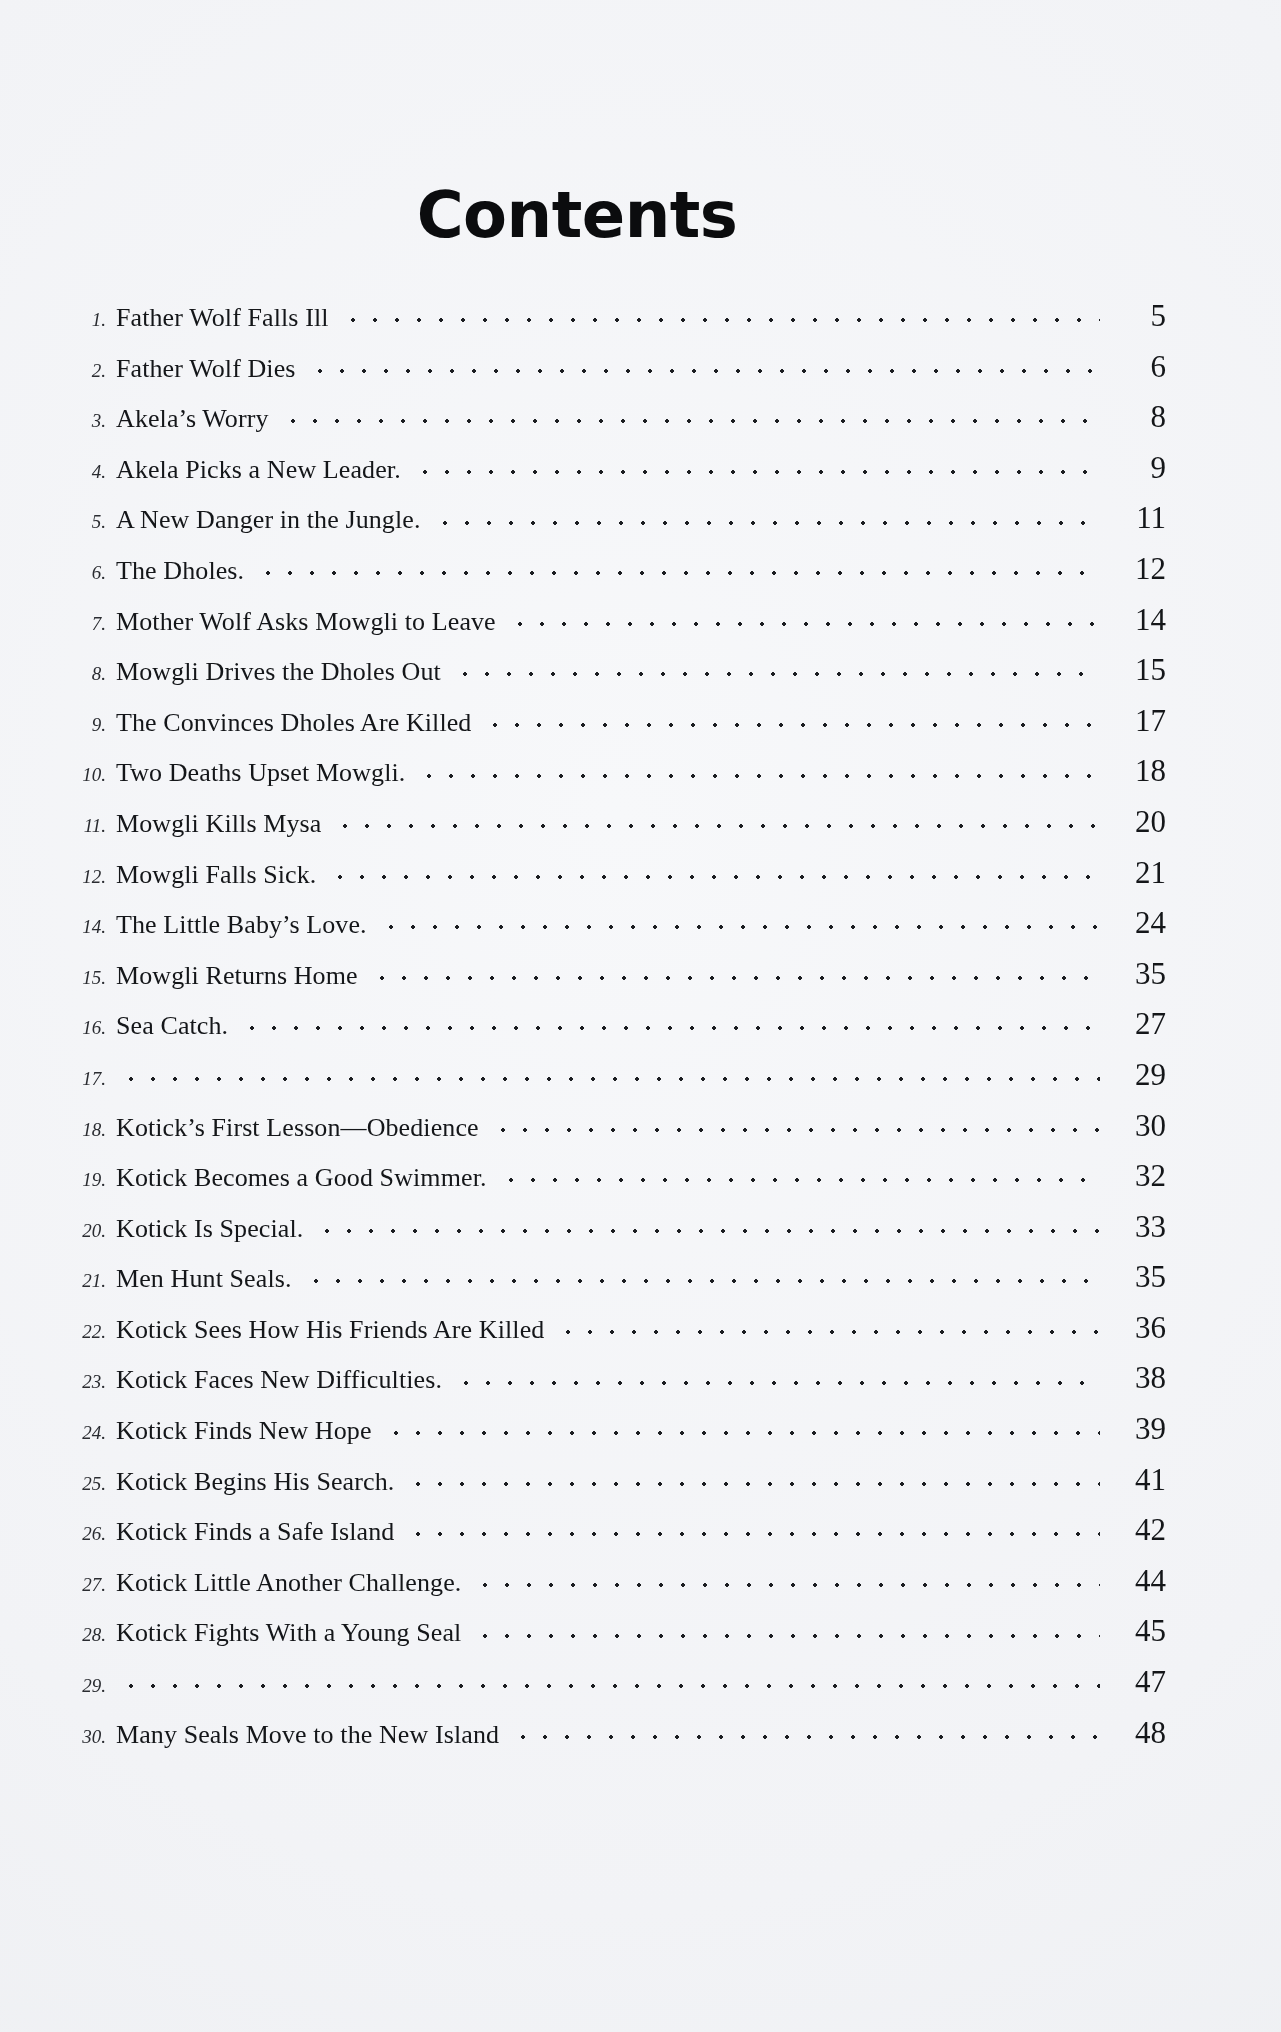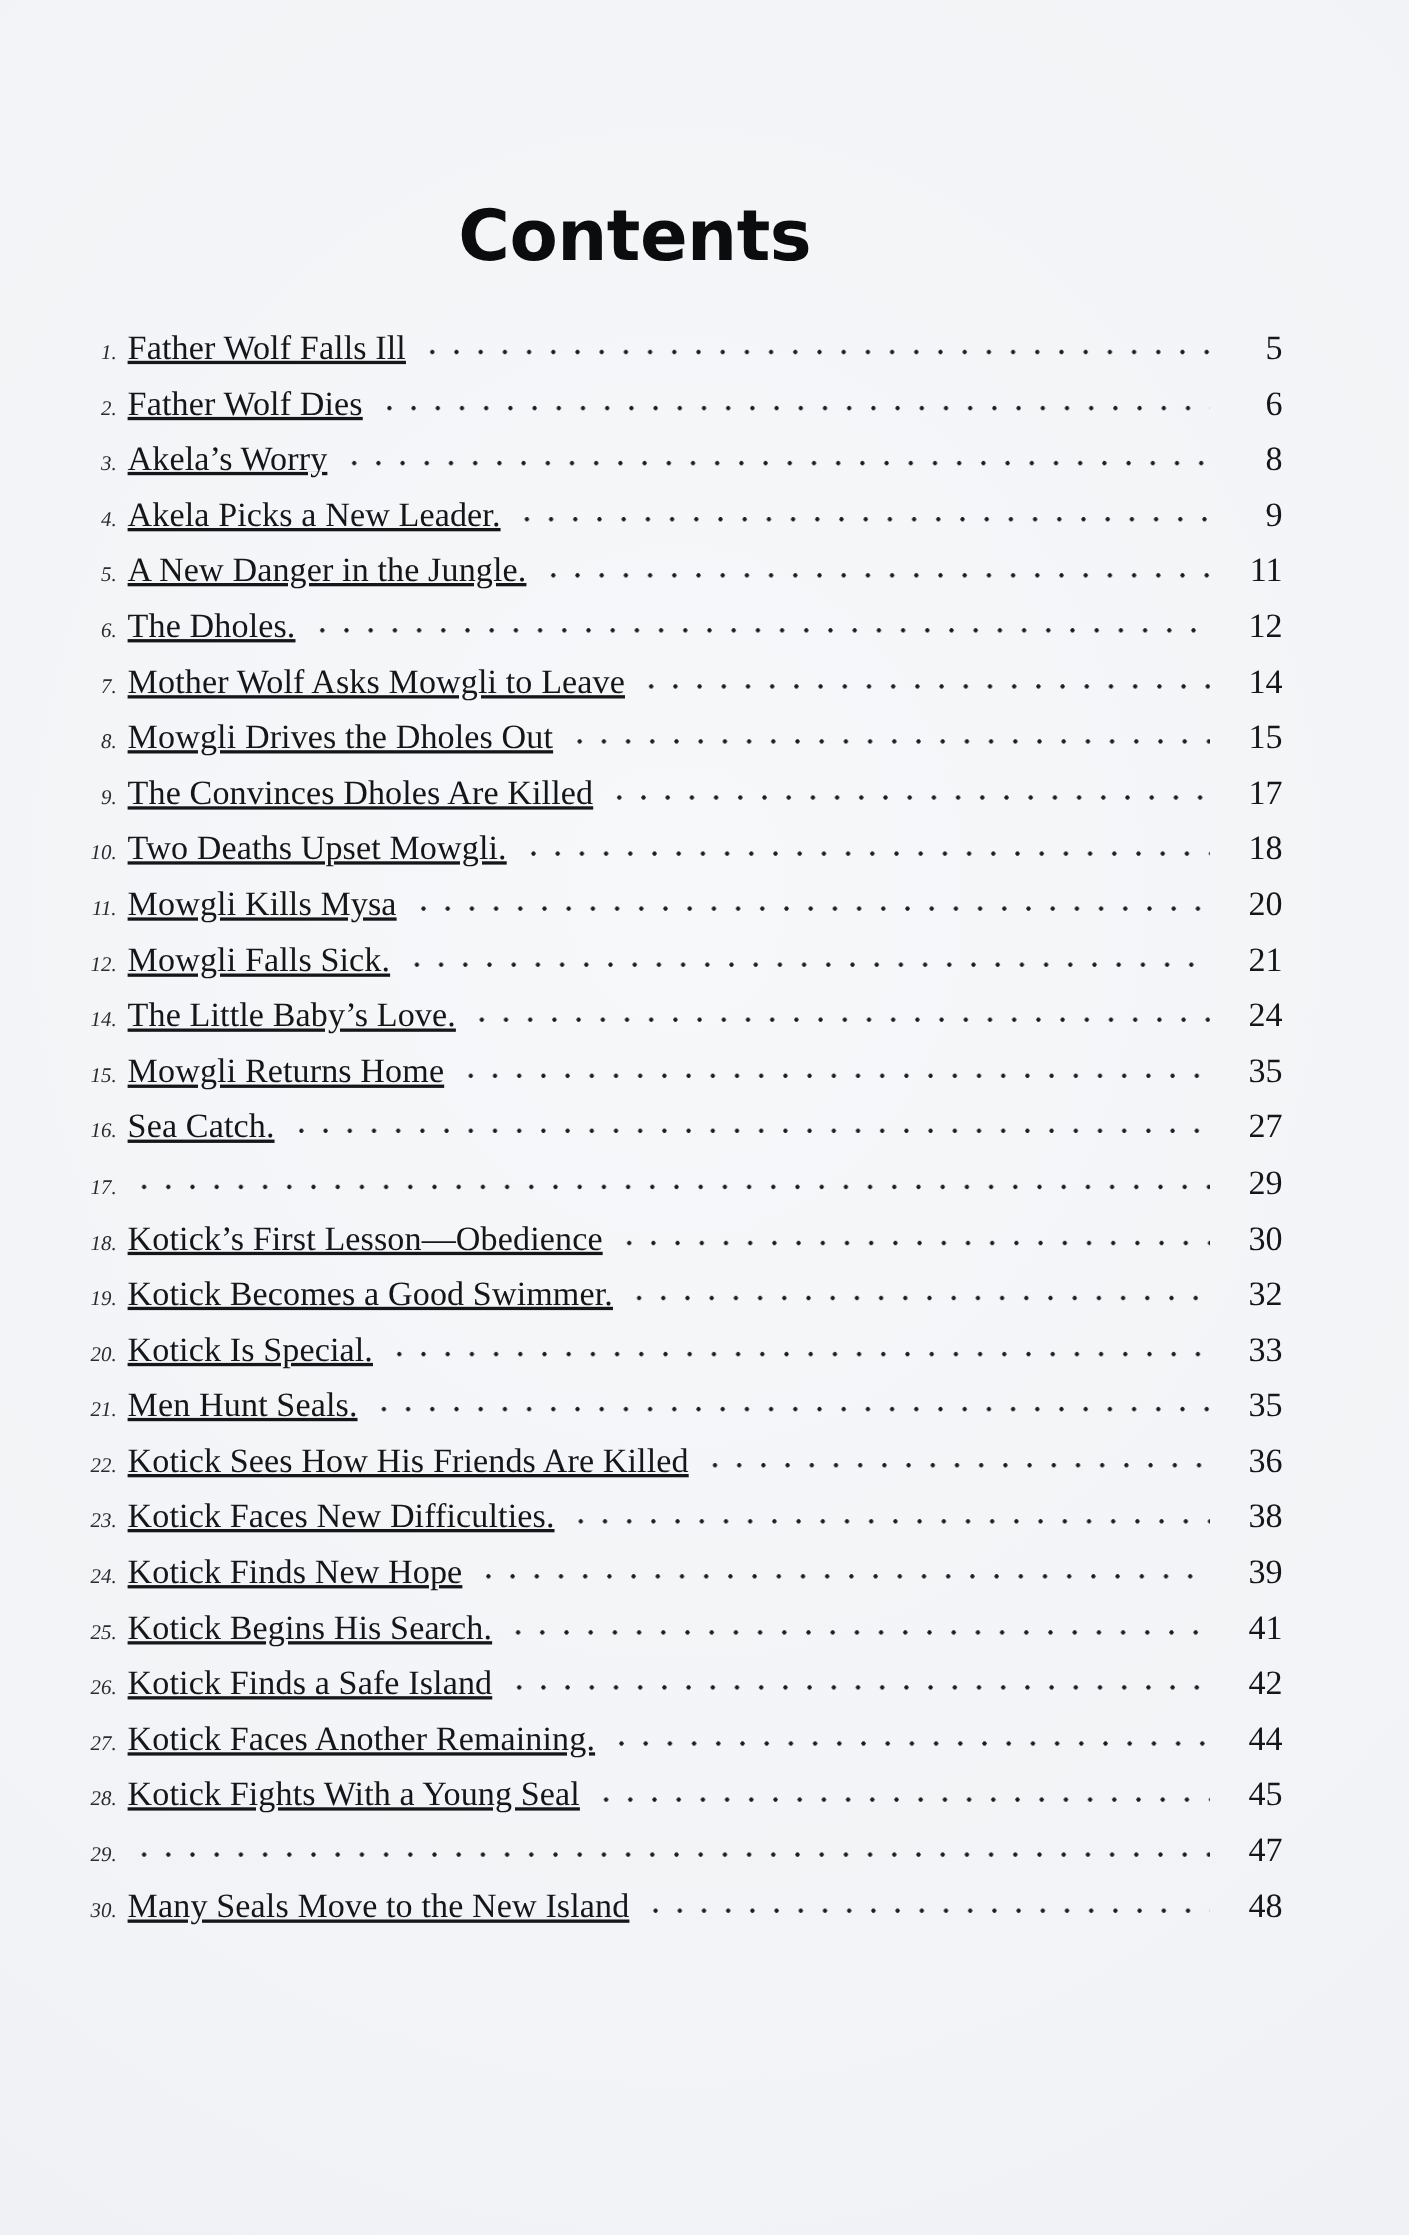--- a/index.html
+++ b/index.html
@@ -72,27 +72,26 @@
     text-align: right;
     font-style: italic;
     font-size: 19px;
     color: #2a2c31;
     padding-right: 10px;
     line-height: 1;
     font-family: "Liberation Serif", "DejaVu Serif", serif;
   }
 
   .toc-label {
-    font-size: 31px;
+    font-size: 26px;
     line-height: 1;
     color: #141619;
     white-space: nowrap;
     padding-right: 9px;
     letter-spacing: 0.1px;
-    text-decoration: underline;
   }
 
   .toc-dots {
     flex: 1 1 auto;
     position: relative;
     height: 1em;
     overflow: hidden;
     margin: 0 4px;
   }
   .toc-dots::before {
@@ -271,21 +270,21 @@
           <span class="toc-page">41</span>
         </li>
         <li class="toc-row">
           <span class="toc-num">26.</span>
           <span class="toc-label">Kotick Finds a Safe Island</span>
           <span class="toc-dots"></span>
           <span class="toc-page">42</span>
         </li>
         <li class="toc-row">
           <span class="toc-num">27.</span>
-          <span class="toc-label">Kotick Faces Another Remaining.</span>
+          <span class="toc-label">Kotick Little Another Challenge.</span>
           <span class="toc-dots"></span>
           <span class="toc-page">44</span>
         </li>
         <li class="toc-row">
           <span class="toc-num">28.</span>
           <span class="toc-label">Kotick Fights With a Young Seal</span>
           <span class="toc-dots"></span>
           <span class="toc-page">45</span>
         </li>
         <li class="toc-row">

